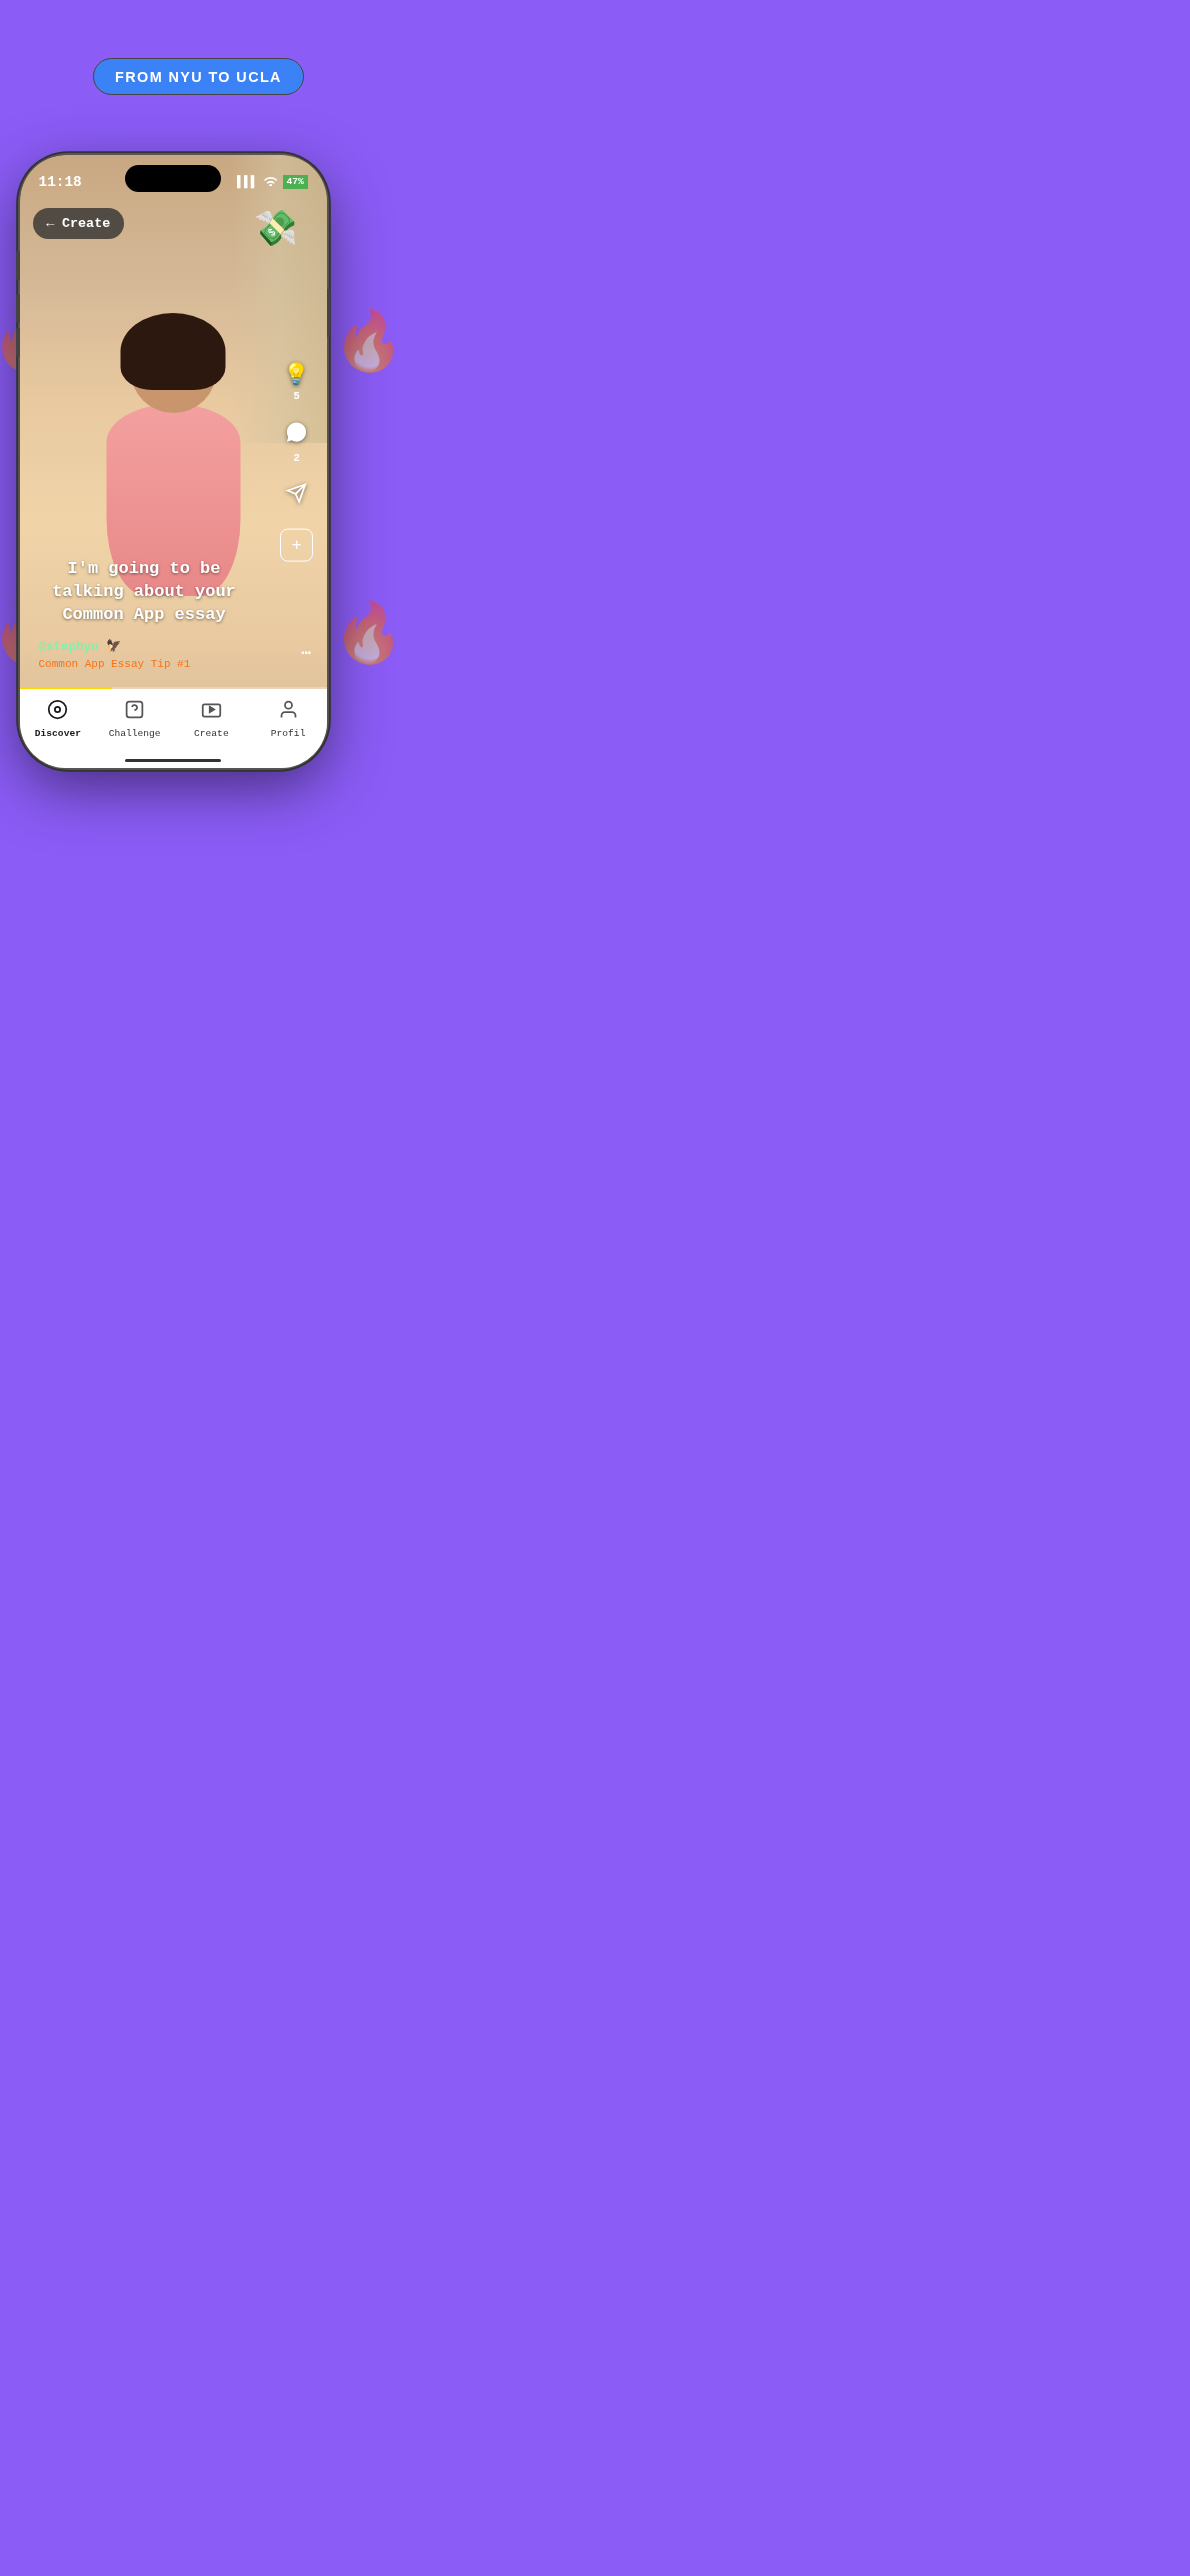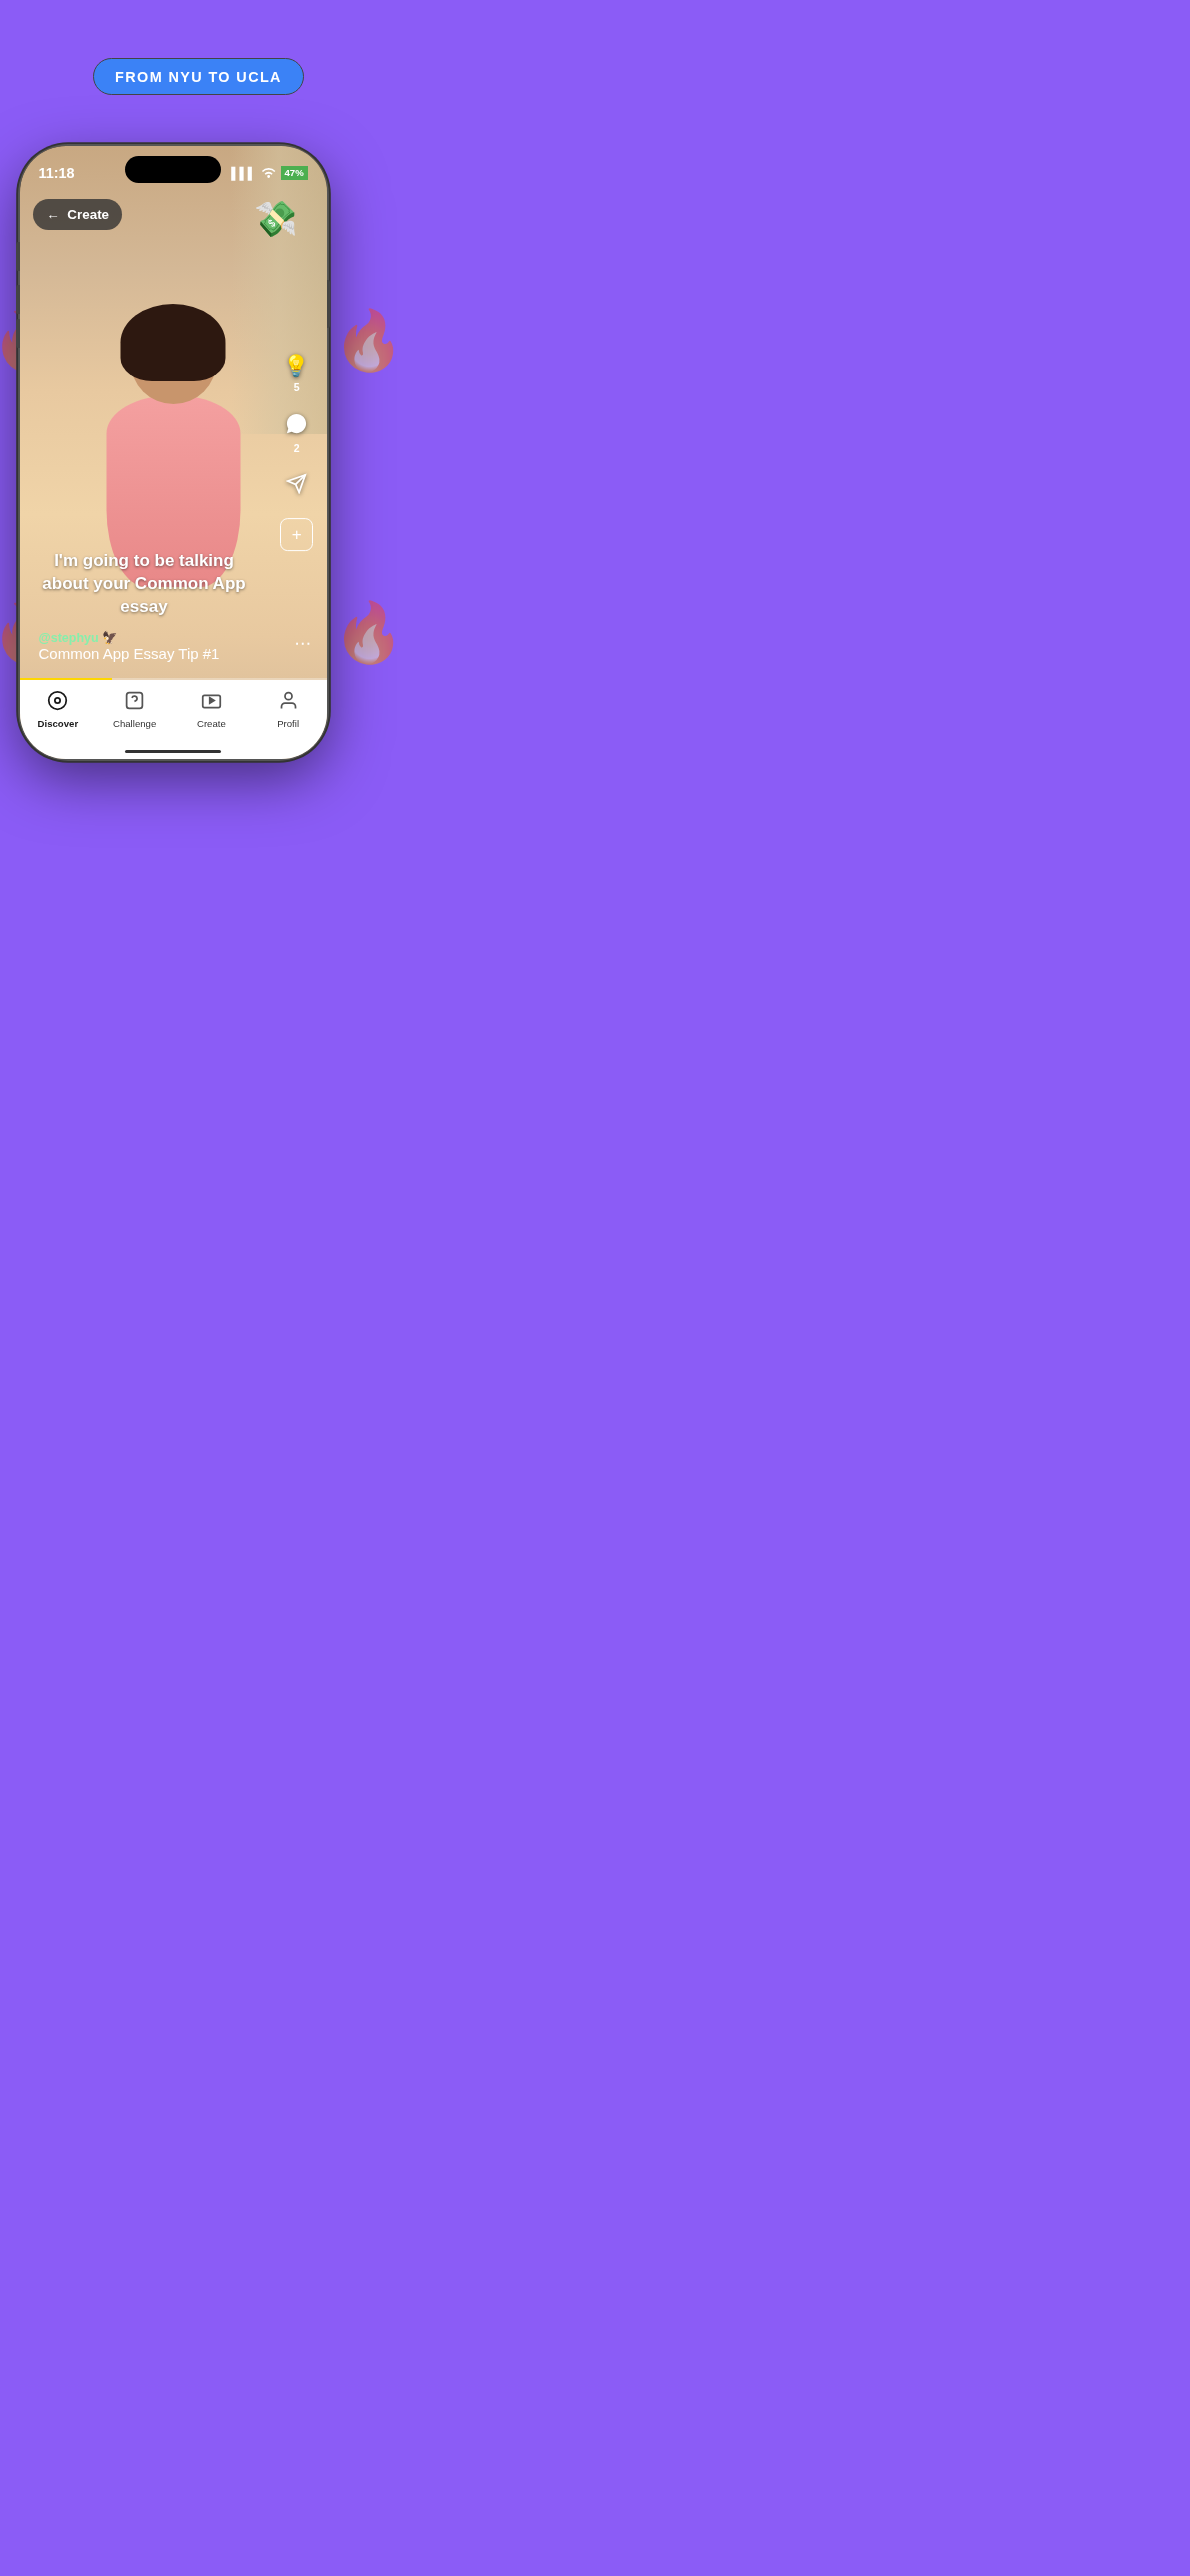--- a/index.html
+++ b/index.html
@@ -56,21 +56,22 @@
       letter-spacing: 1.4px;
       border: 1.9px solid #444;
       text-transform: uppercase;
       margin-bottom: 29px;
     }
 
     
     .phone-wrapper {
       width: 358px;
       position: relative;
-      margin: 3px auto;
+      margin: 12px auto;
+      font-family: Liberation Mono, monospace;
     }
 
     .phone-frame {
       width: 307px;
       height: 613px;
       background: #1a1a1a;
       border-radius: 48px;
       position: relative;
       box-shadow:
         0 0 0 1.9px #555,
@@ -337,22 +338,22 @@
       gap: 5.8px;
     }
 
     .username {
       color: #86efac;
       font-size: 12.5px;
       font-weight: 600;
     }
 
     .video-title {
-      color: #ffffff;
-      font-size: 15px;
+      color: #f97316;
+      font-size: 11px;
     }
 
     
     .three-dots {
       position: absolute;
       bottom: 105px;
       right: 13.4px;
       color: white;
       font-size: 17px;
       letter-spacing: 1.9px;

